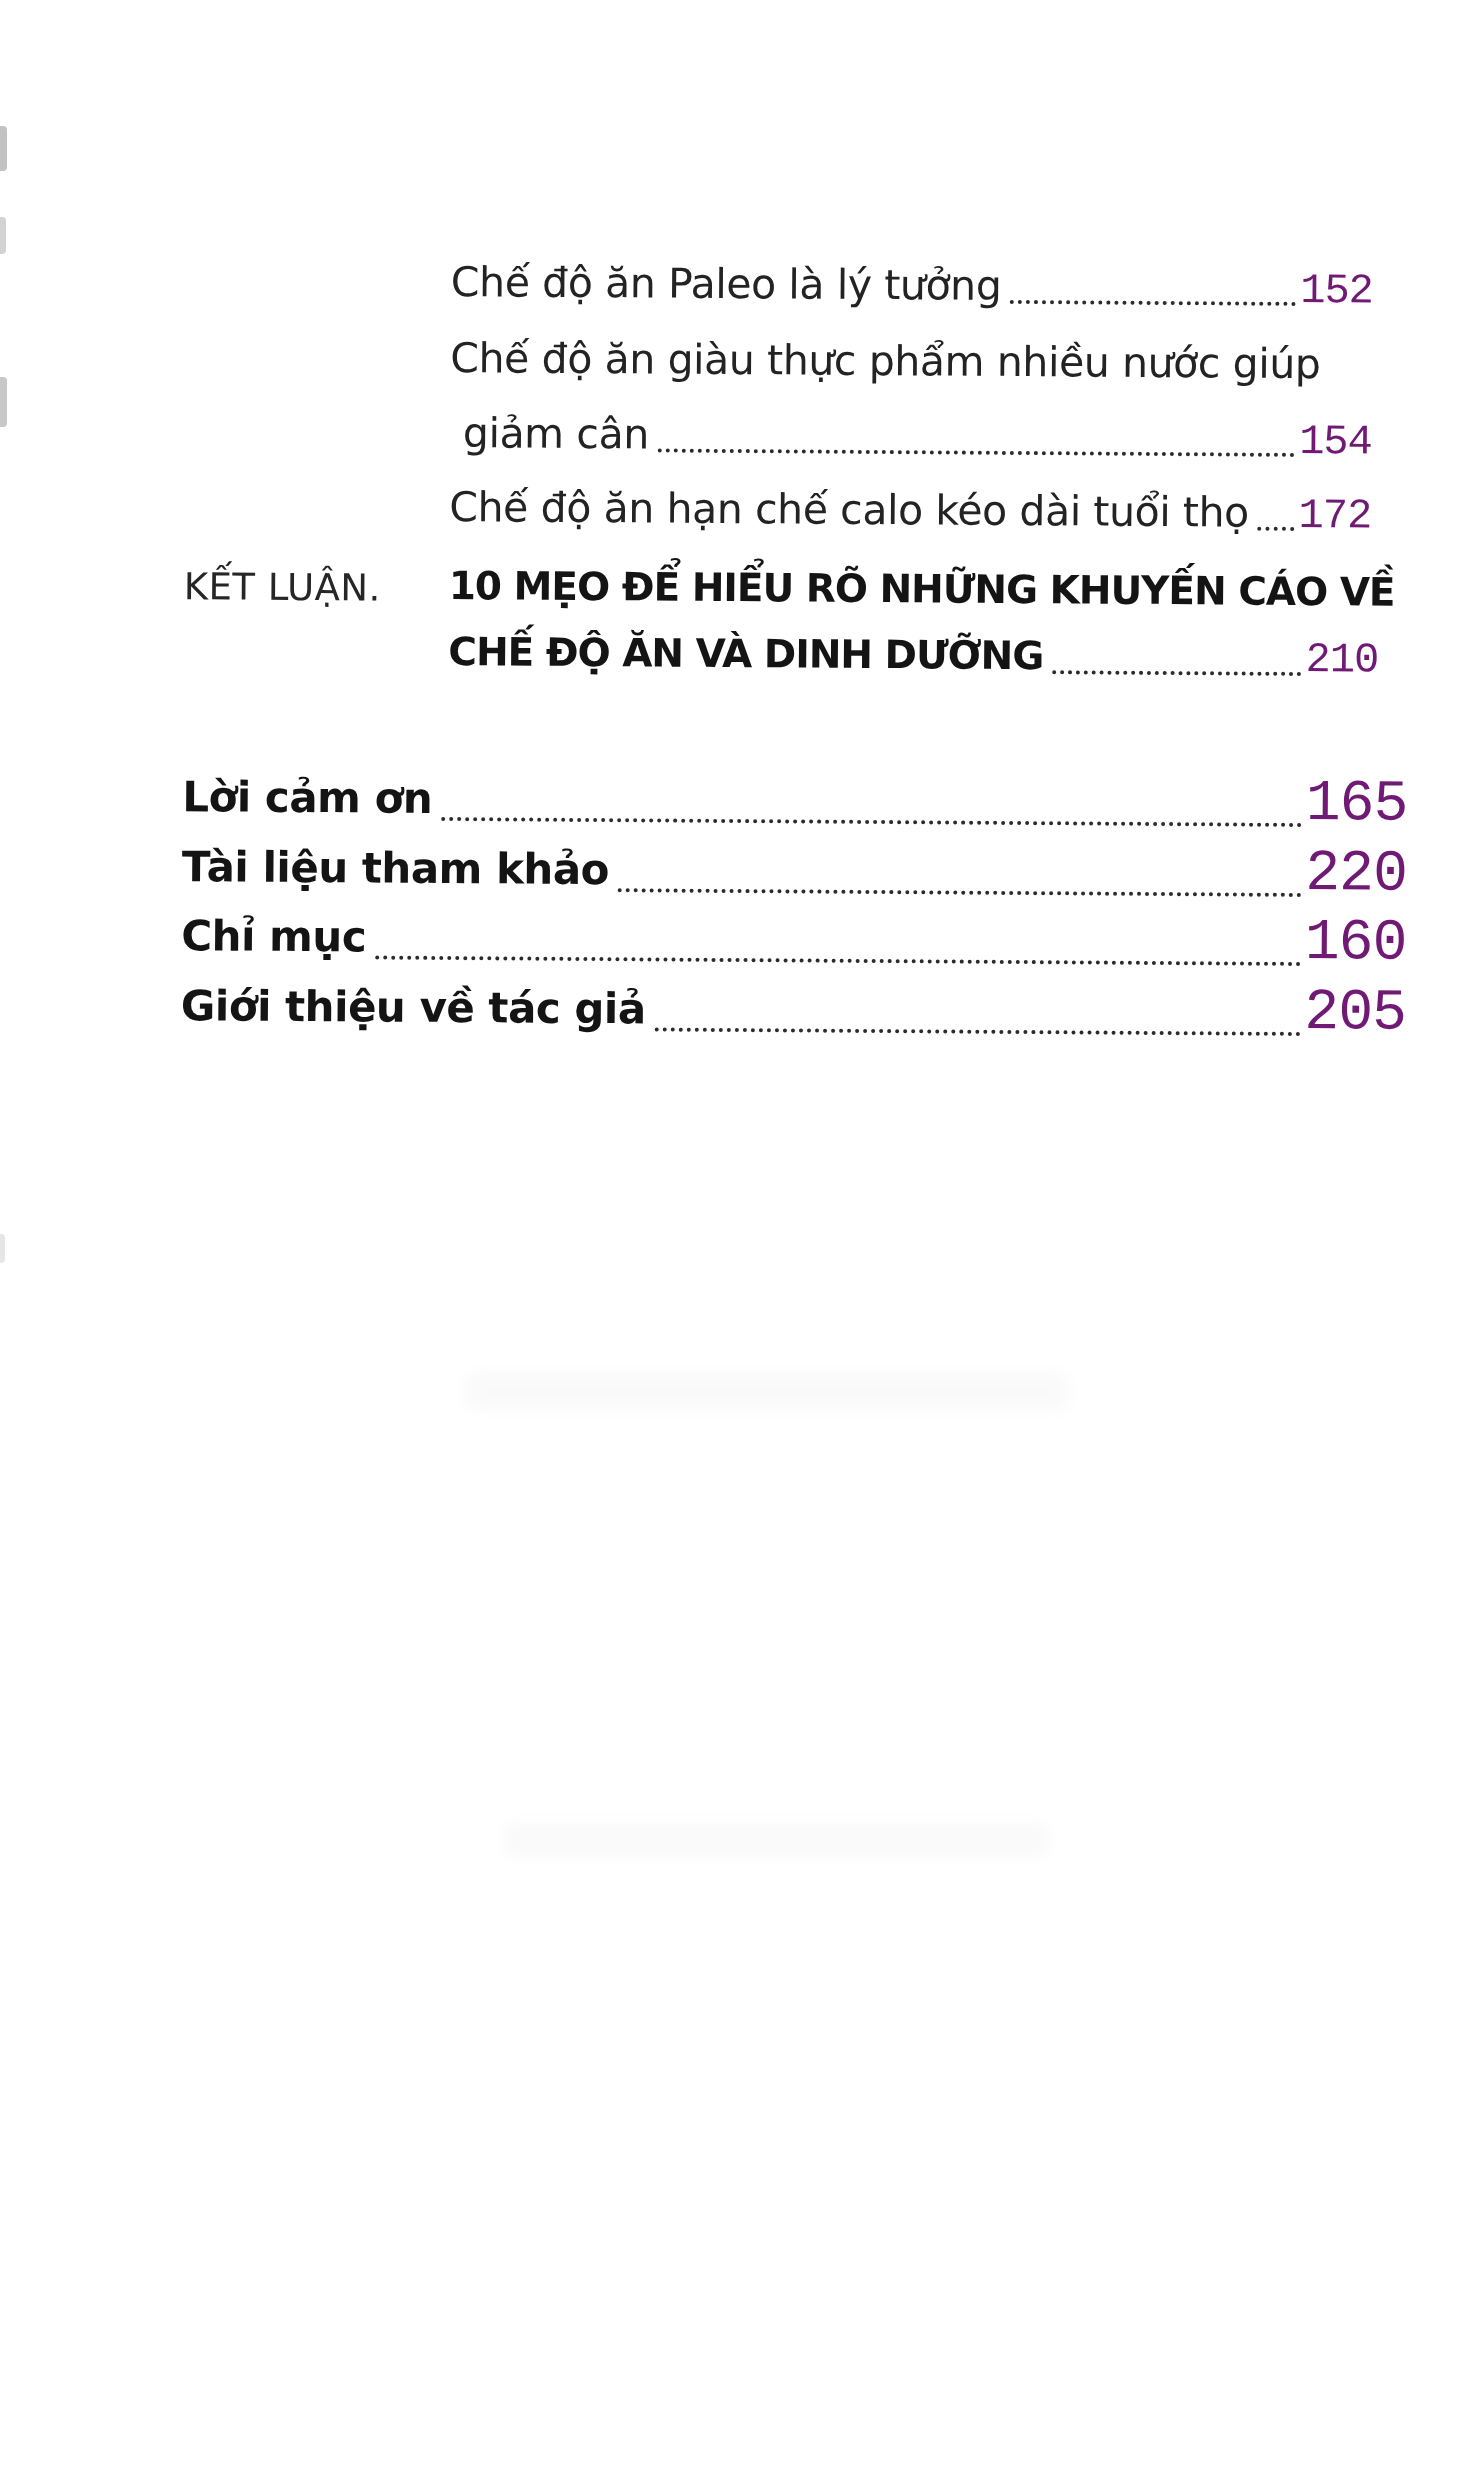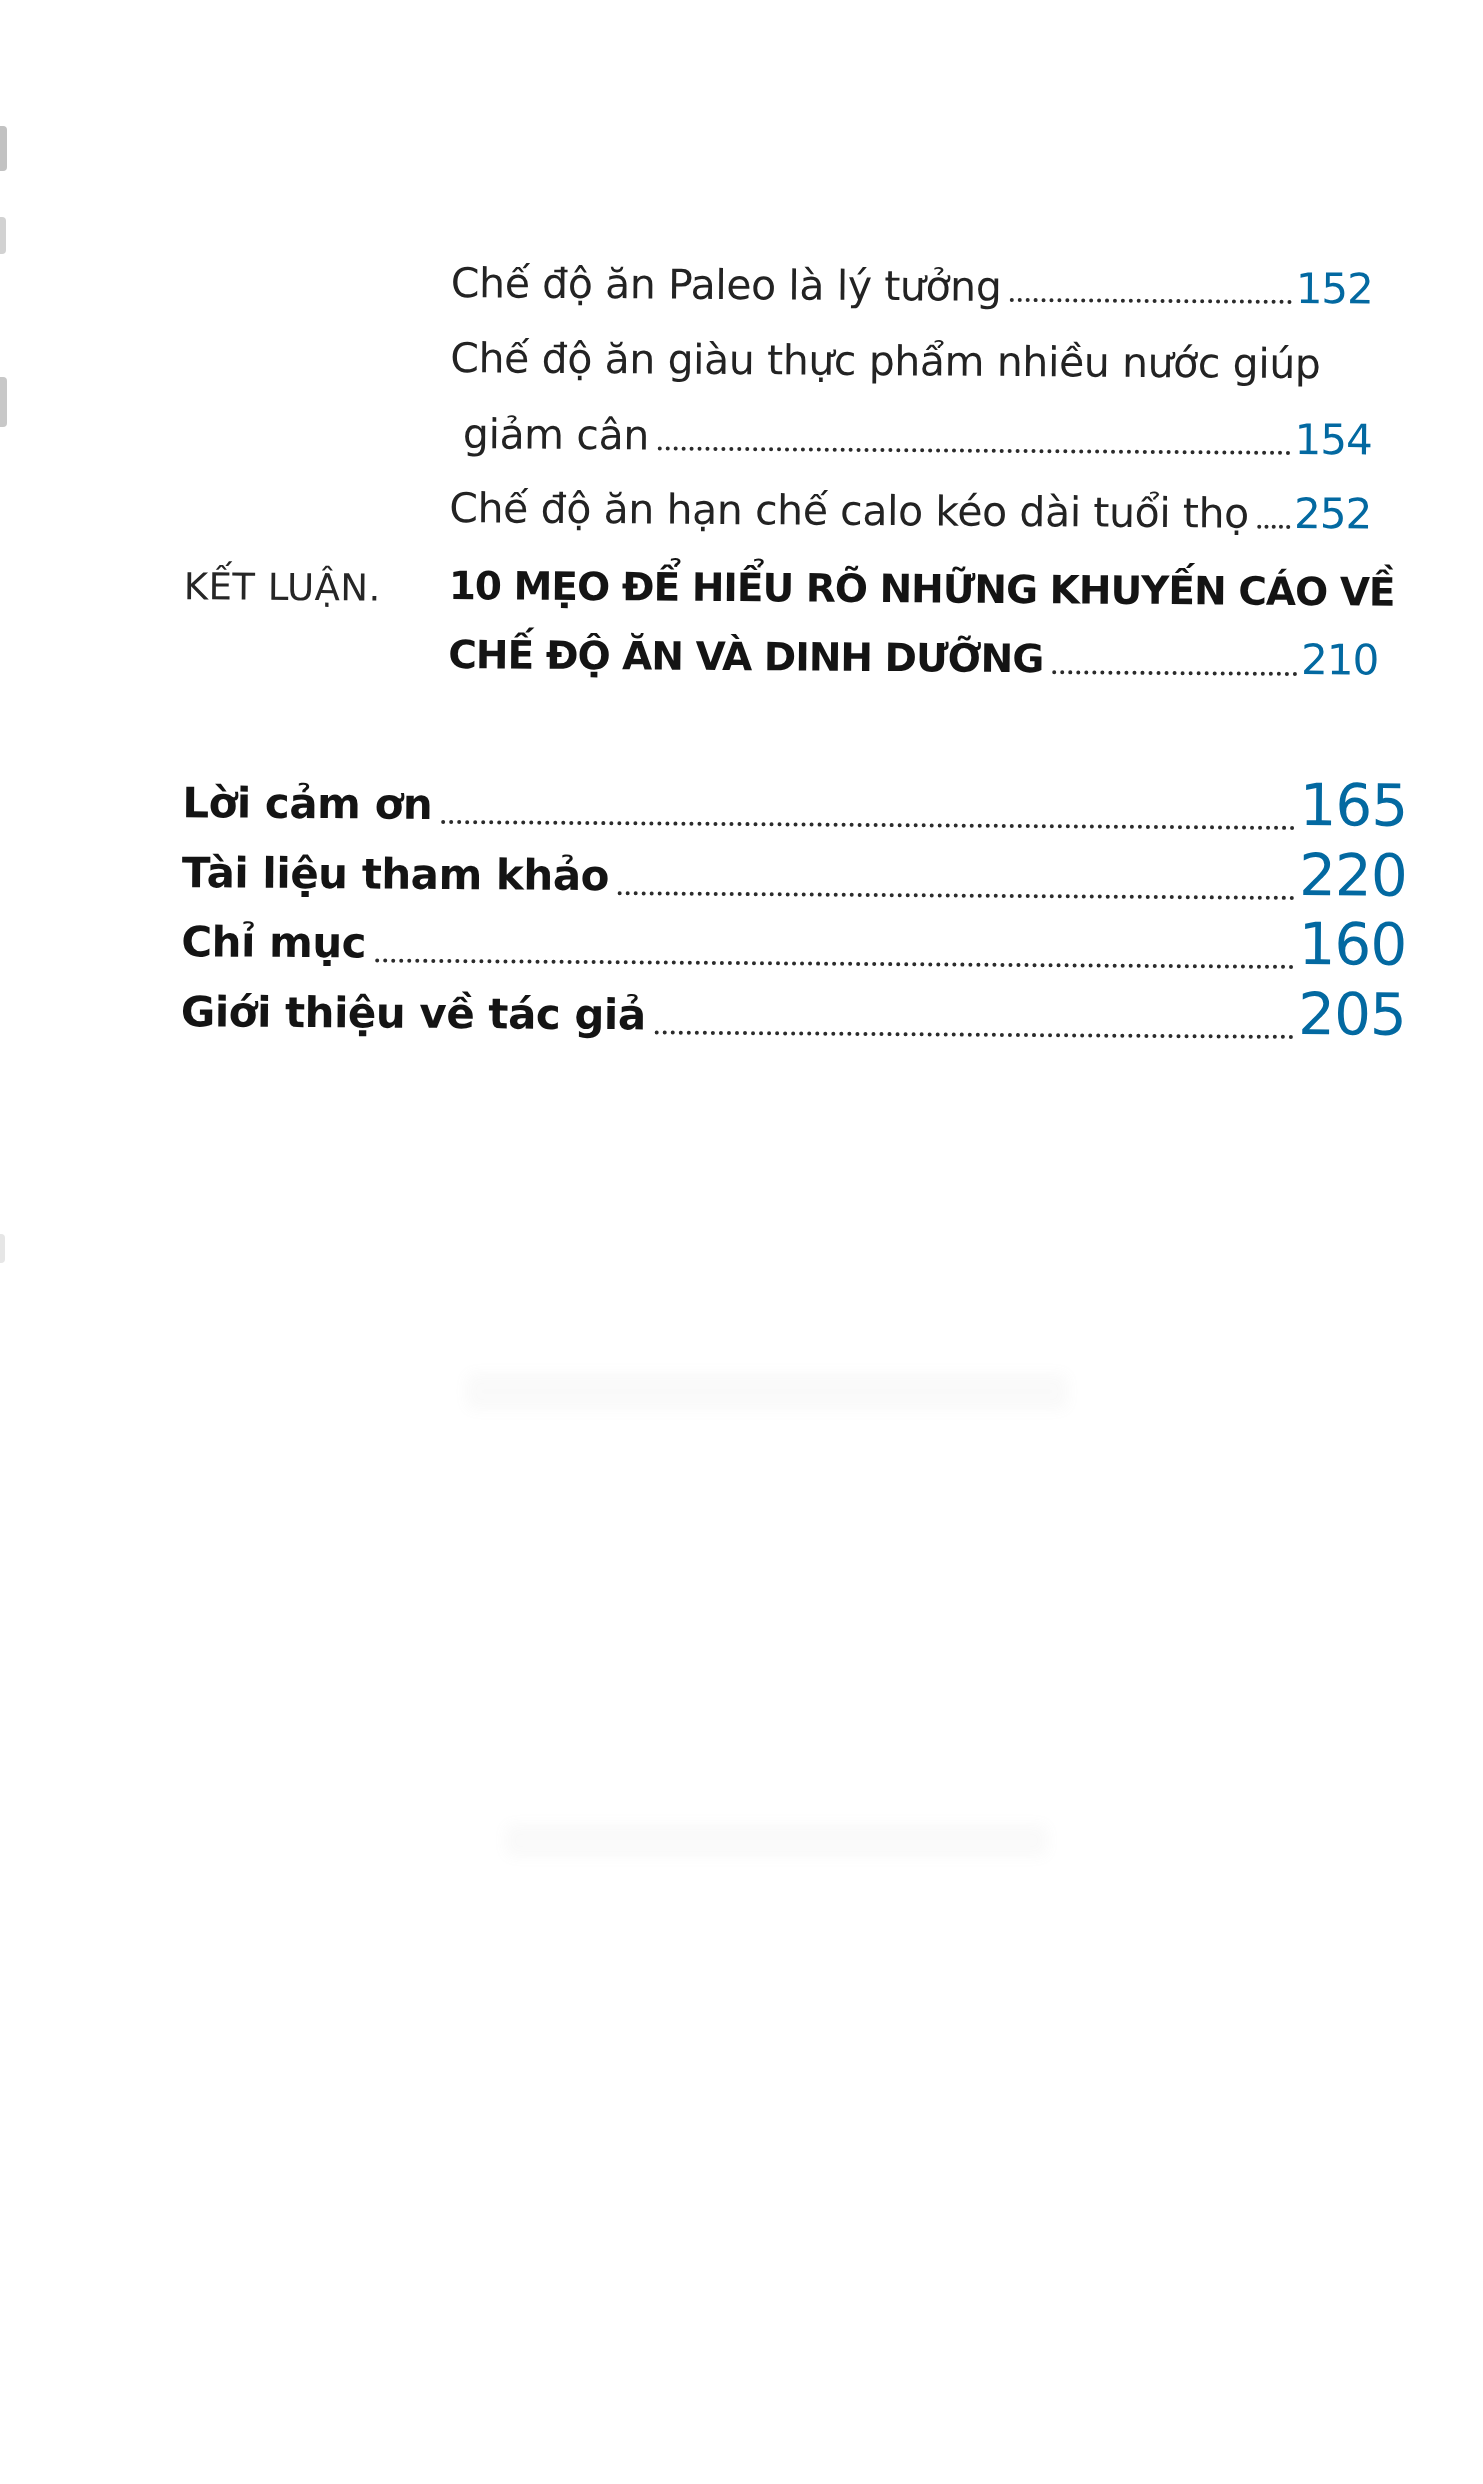--- a/index.html
+++ b/index.html
@@ -30,22 +30,23 @@
     flex: 1 1 auto;
     min-width: 25px;
     border-bottom: 4.9px dotted #2b2b2b;
     align-self: flex-end;
     margin: 0 3.9px 8.7px 8.7px;
     height: 0;
   }
   .num {
     font-size: 42px;
     font-weight: normal;
-    color: #0369a1;
+    color: #701a75;
     letter-spacing: -1px;
+    font-family: Liberation Mono, monospace;
   }
   .sub { font-size: 41px; letter-spacing: -0.4px; color: #232323; }
   .chapter-label {
     position: absolute;
     font-size: 37px;
     letter-spacing: 0.5px;
     color: #262626;
   }
   .bold-title { font-size: 39px; font-weight: bold; letter-spacing: -1px; color: #141414; }
   .bold-title .leader { margin-bottom: 7.8px; }
@@ -93,21 +94,21 @@
 
     <div class="row sub" style="left:464px; top:409px; width:909px;">
       <span class="t">giảm cân</span>
       <span class="leader"></span>
       <span class="num">154</span>
     </div>
 
     <div class="row sub" style="left:451px; top:483px; width:922px;">
       <span class="t">Chế độ ăn hạn chế calo kéo dài tuổi thọ</span>
       <span class="leader"></span>
-      <span class="num">252</span>
+      <span class="num">172</span>
     </div>
 
     <div class="chapter-label" style="left:186px; top:567px;">KẾT LUẬN.</div>
 
     <div class="row bold-title" style="left:451px; top:563px; width:930px;">
       <span class="t">10 MẸO ĐỂ HIỂU RÕ NHỮNG KHUYẾN CÁO VỀ</span>
     </div>
 
     <div class="row bold-title" style="left:451px; top:629px; width:930px;">
       <span class="t">CHẾ ĐỘ ĂN VÀ DINH DƯỠNG</span>

